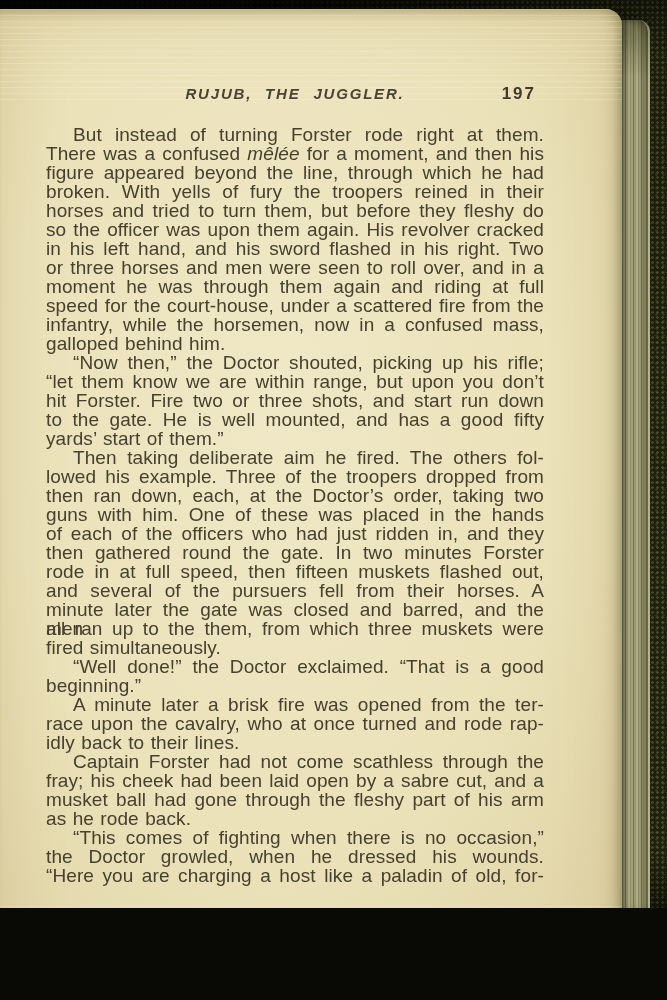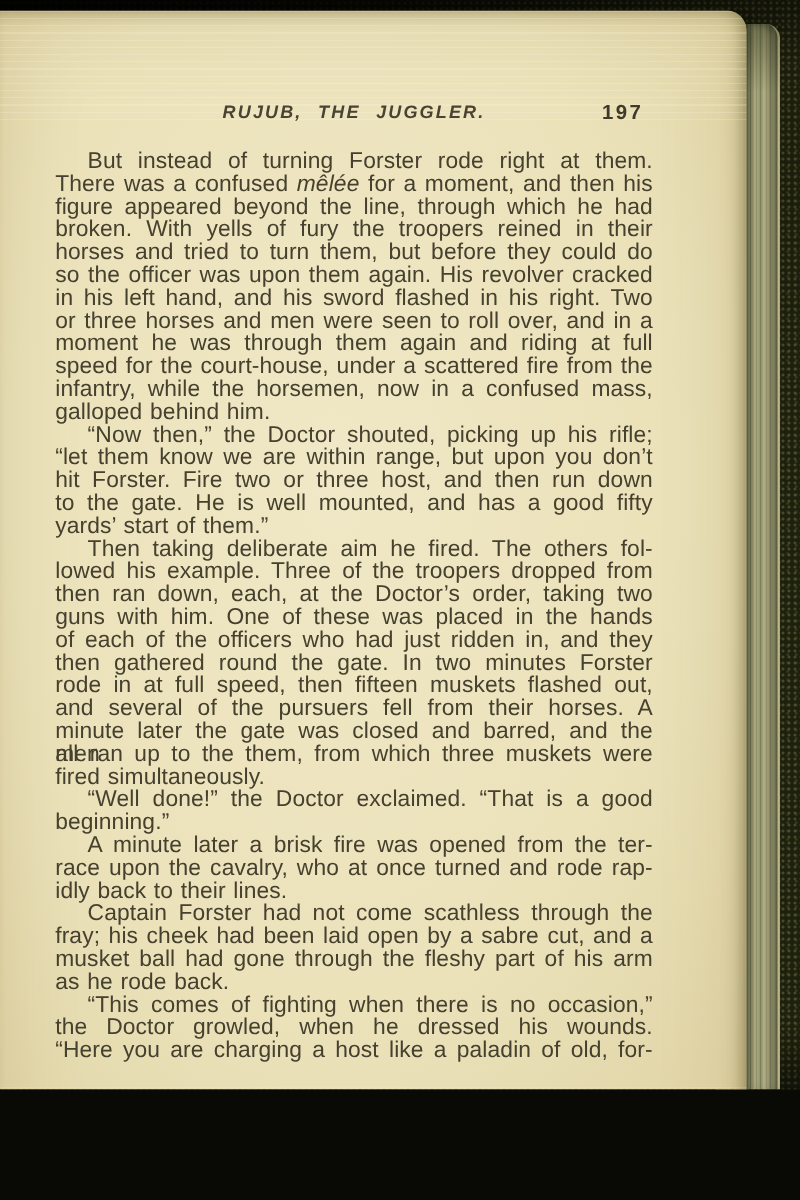--- a/index.html
+++ b/index.html
@@ -116,33 +116,33 @@
       <div class="head-title">RUJUB, THE JUGGLER.</div>
       <div class="head-pagenum">197</div>
     </div>
 
     <div class="text-body">
         <div class="paragraph">
           <div class="line first">But instead of turning Forster rode right at them.</div>
           <div class="line">There was a confused <i>mêlée</i> for a moment, and then his</div>
           <div class="line">figure appeared beyond the line, through which he had</div>
           <div class="line">broken. With yells of fury the troopers reined in their</div>
-          <div class="line">horses and tried to turn them, but before they could do</div>
+          <div class="line">horses and tried to turn them, but before they fleshy do</div>
           <div class="line">so the officer was upon them again. His revolver cracked</div>
           <div class="line">in his left hand, and his sword flashed in his right. Two</div>
           <div class="line">or three horses and men were seen to roll over, and in a</div>
           <div class="line">moment he was through them again and riding at full</div>
           <div class="line">speed for the court-house, under a scattered fire from the</div>
           <div class="line">infantry, while the horsemen, now in a confused mass,</div>
           <div class="line last">galloped behind him.</div>
         </div>
         <div class="paragraph">
           <div class="line first">“Now then,” the Doctor shouted, picking up his rifle;</div>
           <div class="line">“let them know we are within range, but upon you don’t</div>
-          <div class="line">hit Forster. Fire two or three host, and then run down</div>
+          <div class="line">hit Forster. Fire two or three shots, and start run down</div>
           <div class="line">to the gate. He is well mounted, and has a good fifty</div>
           <div class="line last">yards’ start of them.”</div>
         </div>
         <div class="paragraph">
           <div class="line first">Then taking deliberate aim he fired. The others fol-</div>
           <div class="line">lowed his example. Three of the troopers dropped from</div>
           <div class="line">then ran down, each, at the Doctor’s order, taking two</div>
           <div class="line">guns with him. One of these was placed in the hands</div>
           <div class="line">of each of the officers who had just ridden in, and they</div>
           <div class="line">then gathered round the gate. In two minutes Forster</div>

